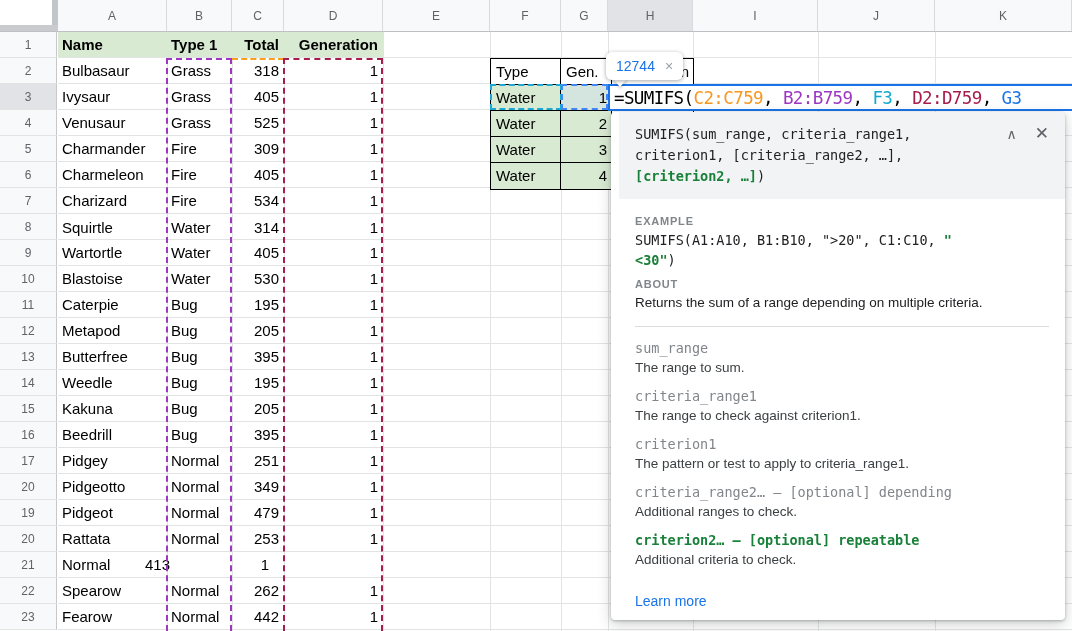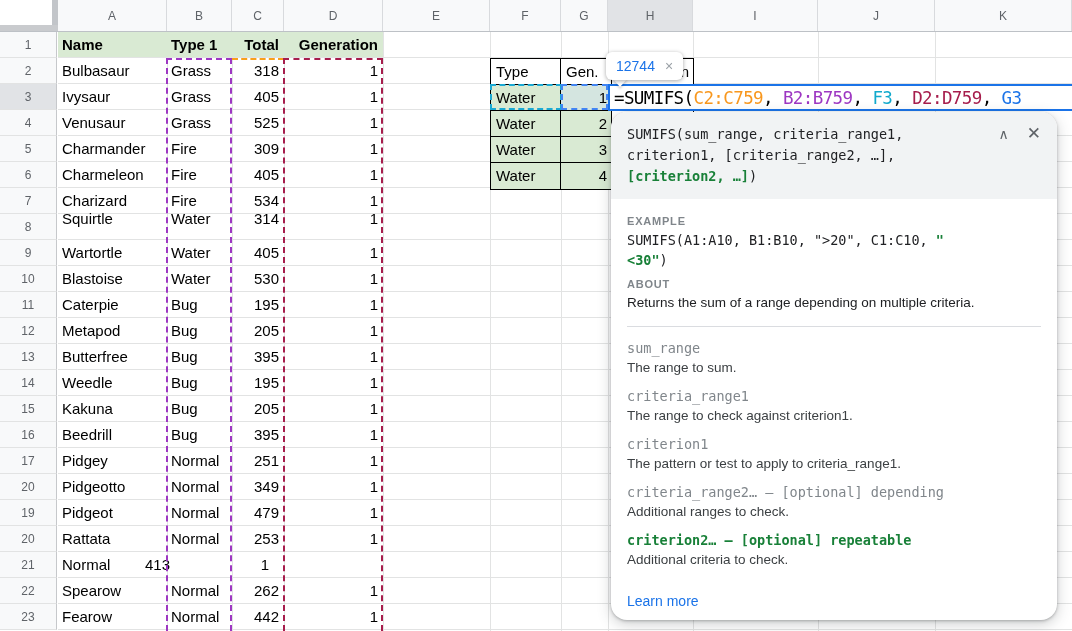--- a/index.html
+++ b/index.html
@@ -63,22 +63,22 @@
   #tooltip{position:absolute;left:606px;top:52px;height:28px;z-index:9;background:#fff;border-radius:6px;
            box-shadow:0 1px 4px rgba(0,0,0,.35);display:flex;align-items:center;padding:0 10px;gap:10px;}
   #tooltip .val{color:#1a73e8;font-size:14px;font-weight:500;}
   #tooltip .close{color:#9aa0a6;font-size:14px;cursor:default;}
   #tippointer{position:absolute;left:612px;top:78px;width:0;height:0;z-index:9;
               border-left:8px solid transparent;border-right:8px solid transparent;border-top:9px solid #fff;
               filter:drop-shadow(0 2px 1px rgba(0,0,0,.18));}
 
   
   #helppopup{position:absolute;left:611px;top:112px;width:446px;height:508px;background:#fff;z-index:8;
-             border-radius:16px;box-shadow:0 1px 3px rgba(60,64,67,.35),0 4px 14px rgba(60,64,67,.25);
-             overflow:hidden;font-size:13.5px;color:#202124;}
+             border-radius:4px;box-shadow:0 1px 3px rgba(60,64,67,.35),0 4px 14px rgba(60,64,67,.25);
+             overflow:hidden;font-size:13.5px;color:#202124;padding-left:8px;}
   .hp-header{background:#f1f3f4;padding:12px 16px;position:relative;}
   .hp-sig{font-family:"DejaVu Sans Mono","Liberation Mono",monospace;font-size:13.5px;line-height:21px;
           width:330px;color:#202124;}
   .hp-icons{position:absolute;right:16px;top:12px;display:flex;gap:18px;align-items:center;color:#5f6368;}
   .hp-icons .chev{font-size:14px;line-height:20px;cursor:default;}
   .hp-icons .x{font-size:17px;line-height:20px;cursor:default;}
   .hp-body{padding:8px 16px 0 16px;}
   .hp-label{font-size:11px;font-weight:bold;letter-spacing:.8px;color:#80868b;margin-top:8px;}
   .hp-code{font-family:"DejaVu Sans Mono","Liberation Mono",monospace;font-size:13.5px;line-height:20px;
            max-width:330px;margin-top:3px;}
@@ -191,21 +191,21 @@
         <div class="cell l" style="width: 65px;">Fire</div>
         <div class="cell r" style="width: 52px;">405</div>
         <div class="cell r" style="width: 99px;">1</div>
       </div>
       <div class="row" style="top: 156px;">
         <div class="cell l" style="width: 109px;">Charizard</div>
         <div class="cell l" style="width: 65px;">Fire</div>
         <div class="cell r" style="width: 52px;">534</div>
         <div class="cell r" style="width: 99px;">1</div>
       </div>
-      <div class="row" style="top: 174px;">
+      <div class="row" style="top: 183px;">
         <div class="cell l" style="width: 109px;">Squirtle</div>
         <div class="cell l" style="width: 65px;">Water</div>
         <div class="cell r" style="width: 52px;">314</div>
         <div class="cell r" style="width: 99px;">1</div>
       </div>
       <div class="row" style="top: 208px;">
         <div class="cell l" style="width: 109px;">Wartortle</div>
         <div class="cell l" style="width: 65px;">Water</div>
         <div class="cell r" style="width: 52px;">405</div>
         <div class="cell r" style="width: 99px;">1</div>

